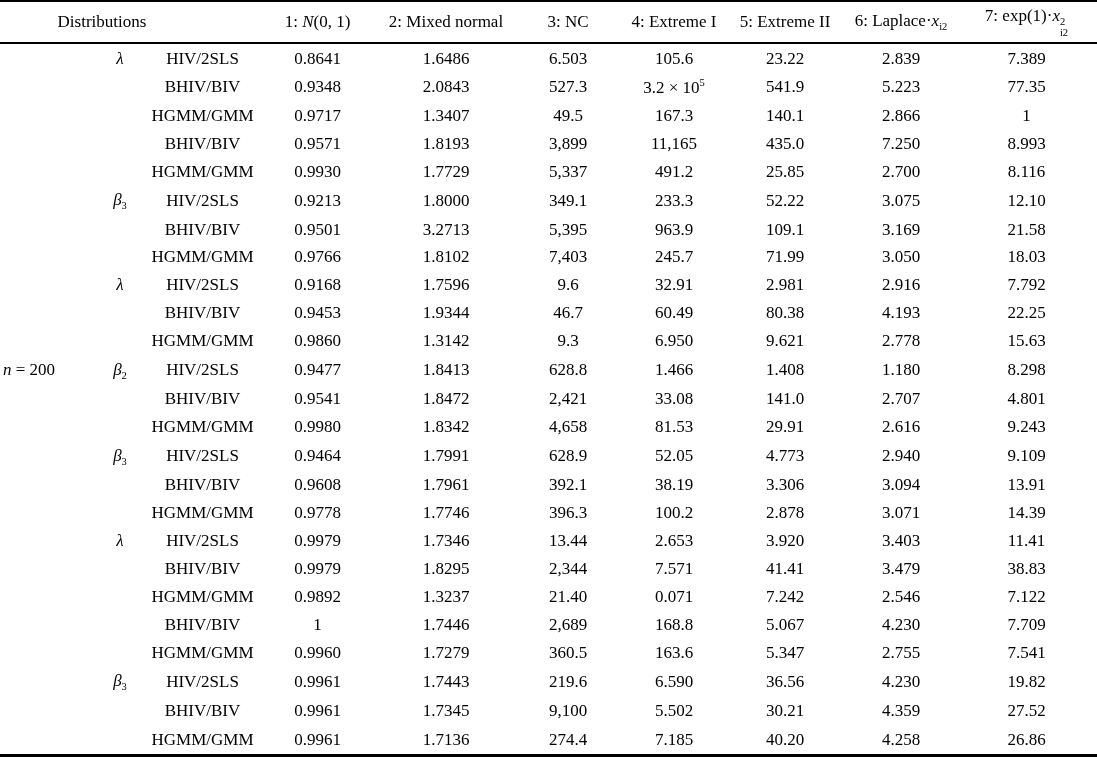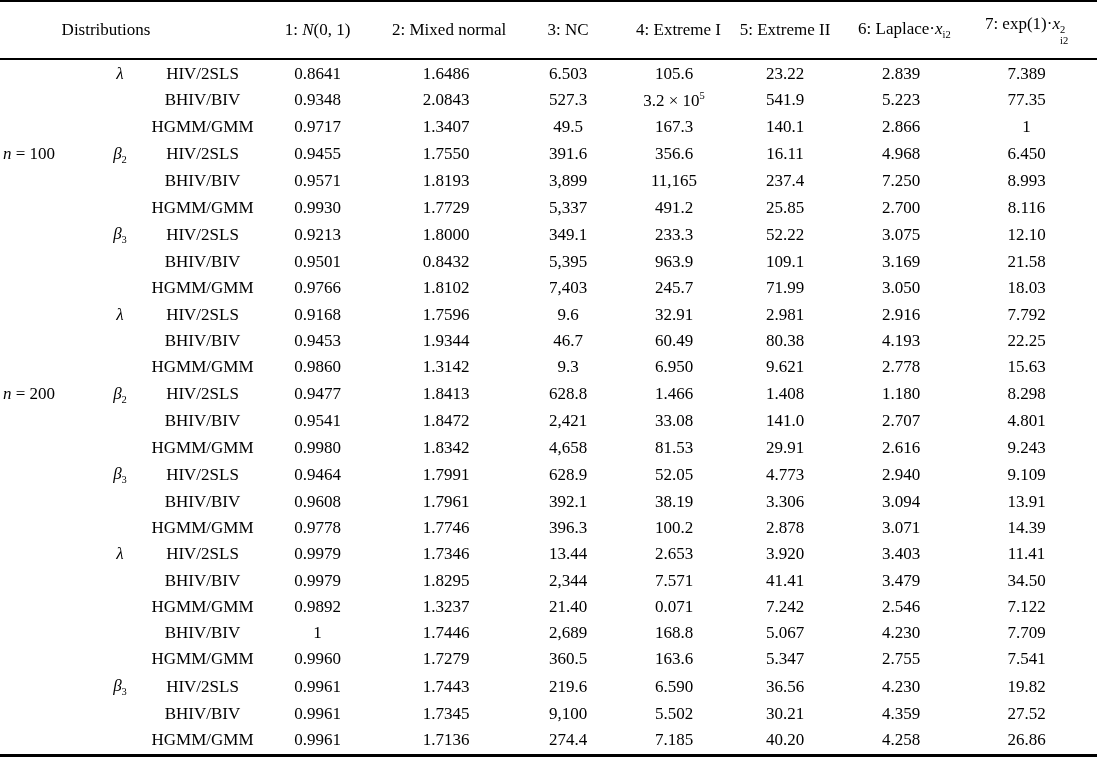--- a/index.html
+++ b/index.html
@@ -22,21 +22,21 @@
     table-layout: fixed;
     border-top: 2.5px solid #000;
     border-bottom: 3px solid #000;
   }
   thead tr {
     border-bottom: 2px solid #000;
     height: 30px;
   }
   th {
     font-weight: normal;
-    padding: 12px;
+    padding: 4px;
     text-align: center;
     white-space: nowrap;
   }
   th.dist {
     text-align: center;
     padding-right: 55px;
   }
   td {
     padding: 0;
     white-space: nowrap;
@@ -120,40 +120,28 @@
         <td class="mcol">HGMM/GMM</td>
         <td class="vcol">0.9717</td>
         <td class="vcol">1.3407</td>
         <td class="vcol">49.5</td>
         <td class="vcol">167.3</td>
         <td class="vcol">140.1</td>
         <td class="vcol">2.866</td>
         <td class="vcol">1</td>
       </tr>
       <tr>
-        <td class="ncol"><i>n</i> = 100</td>
-        <td class="pcol"><i>β</i><sub>2</sub></td>
-        <td class="mcol">HIV/2SLS</td>
-        <td class="vcol">0.9455</td>
-        <td class="vcol">1.7550</td>
-        <td class="vcol">391.6</td>
-        <td class="vcol">356.6</td>
-        <td class="vcol">16.11</td>
-        <td class="vcol">4.968</td>
-        <td class="vcol">6.450</td>
-      </tr>
-      <tr>
         <td class="ncol"></td>
         <td class="pcol"></td>
         <td class="mcol">BHIV/BIV</td>
         <td class="vcol">0.9571</td>
         <td class="vcol">1.8193</td>
         <td class="vcol">3,899</td>
         <td class="vcol">11,165</td>
-        <td class="vcol">237.4</td>
+        <td class="vcol">435.0</td>
         <td class="vcol">7.250</td>
         <td class="vcol">8.993</td>
       </tr>
       <tr>
         <td class="ncol"></td>
         <td class="pcol"></td>
         <td class="mcol">HGMM/GMM</td>
         <td class="vcol">0.9930</td>
         <td class="vcol">1.7729</td>
         <td class="vcol">5,337</td>
@@ -172,21 +160,21 @@
         <td class="vcol">233.3</td>
         <td class="vcol">52.22</td>
         <td class="vcol">3.075</td>
         <td class="vcol">12.10</td>
       </tr>
       <tr>
         <td class="ncol"></td>
         <td class="pcol"></td>
         <td class="mcol">BHIV/BIV</td>
         <td class="vcol">0.9501</td>
-        <td class="vcol">0.8432</td>
+        <td class="vcol">3.2713</td>
         <td class="vcol">5,395</td>
         <td class="vcol">963.9</td>
         <td class="vcol">109.1</td>
         <td class="vcol">3.169</td>
         <td class="vcol">21.58</td>
       </tr>
       <tr>
         <td class="ncol"></td>
         <td class="pcol"></td>
         <td class="mcol">HGMM/GMM</td>
@@ -321,21 +309,21 @@
       <tr>
         <td class="ncol"></td>
         <td class="pcol"></td>
         <td class="mcol">BHIV/BIV</td>
         <td class="vcol">0.9979</td>
         <td class="vcol">1.8295</td>
         <td class="vcol">2,344</td>
         <td class="vcol">7.571</td>
         <td class="vcol">41.41</td>
         <td class="vcol">3.479</td>
-        <td class="vcol">34.50</td>
+        <td class="vcol">38.83</td>
       </tr>
       <tr>
         <td class="ncol"></td>
         <td class="pcol"></td>
         <td class="mcol">HGMM/GMM</td>
         <td class="vcol">0.9892</td>
         <td class="vcol">1.3237</td>
         <td class="vcol">21.40</td>
         <td class="vcol">0.071</td>
         <td class="vcol">7.242</td>

